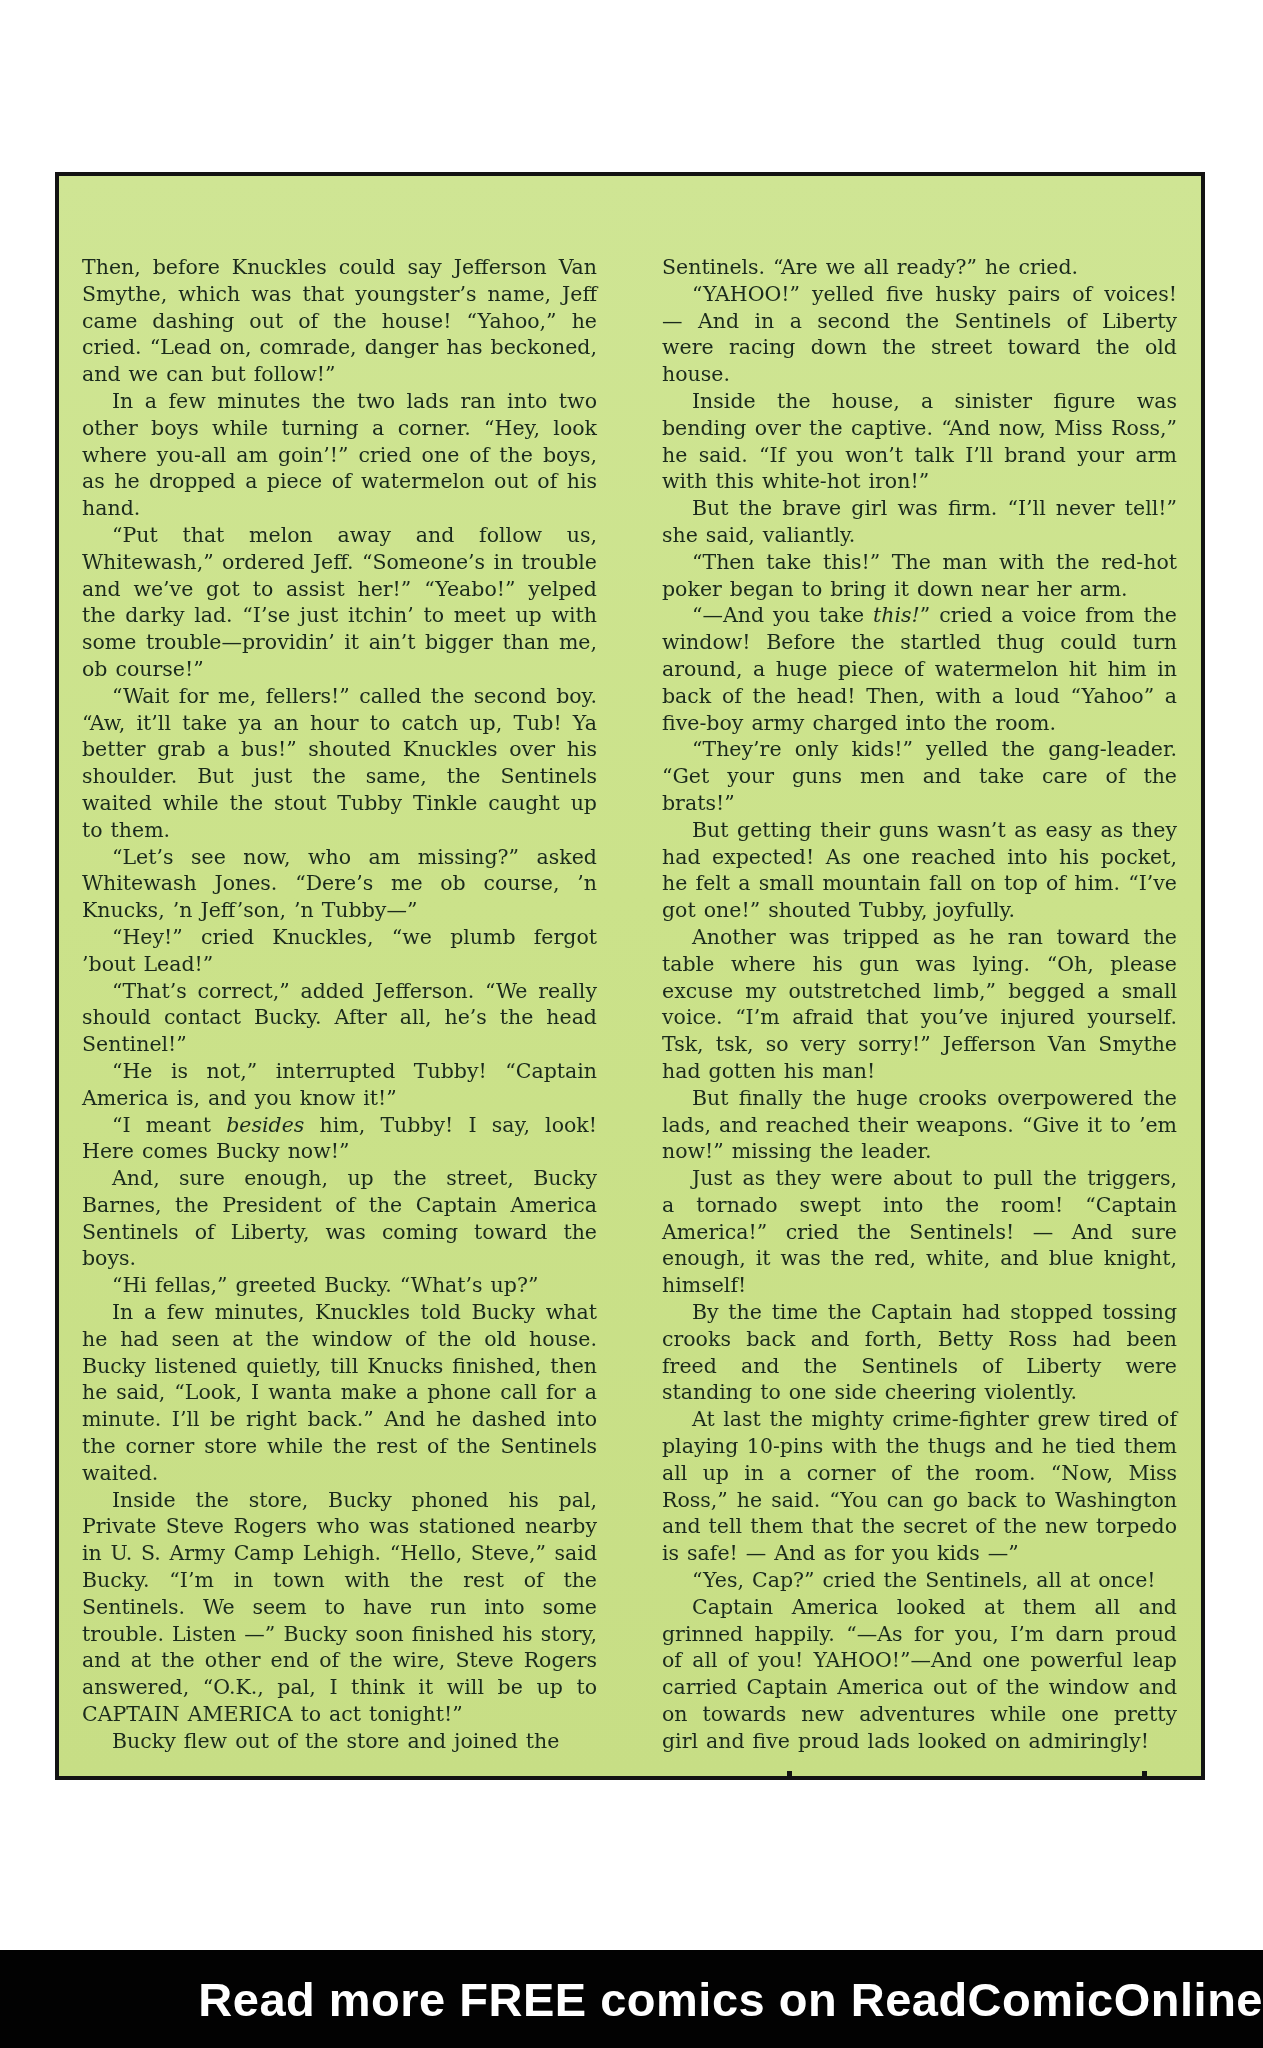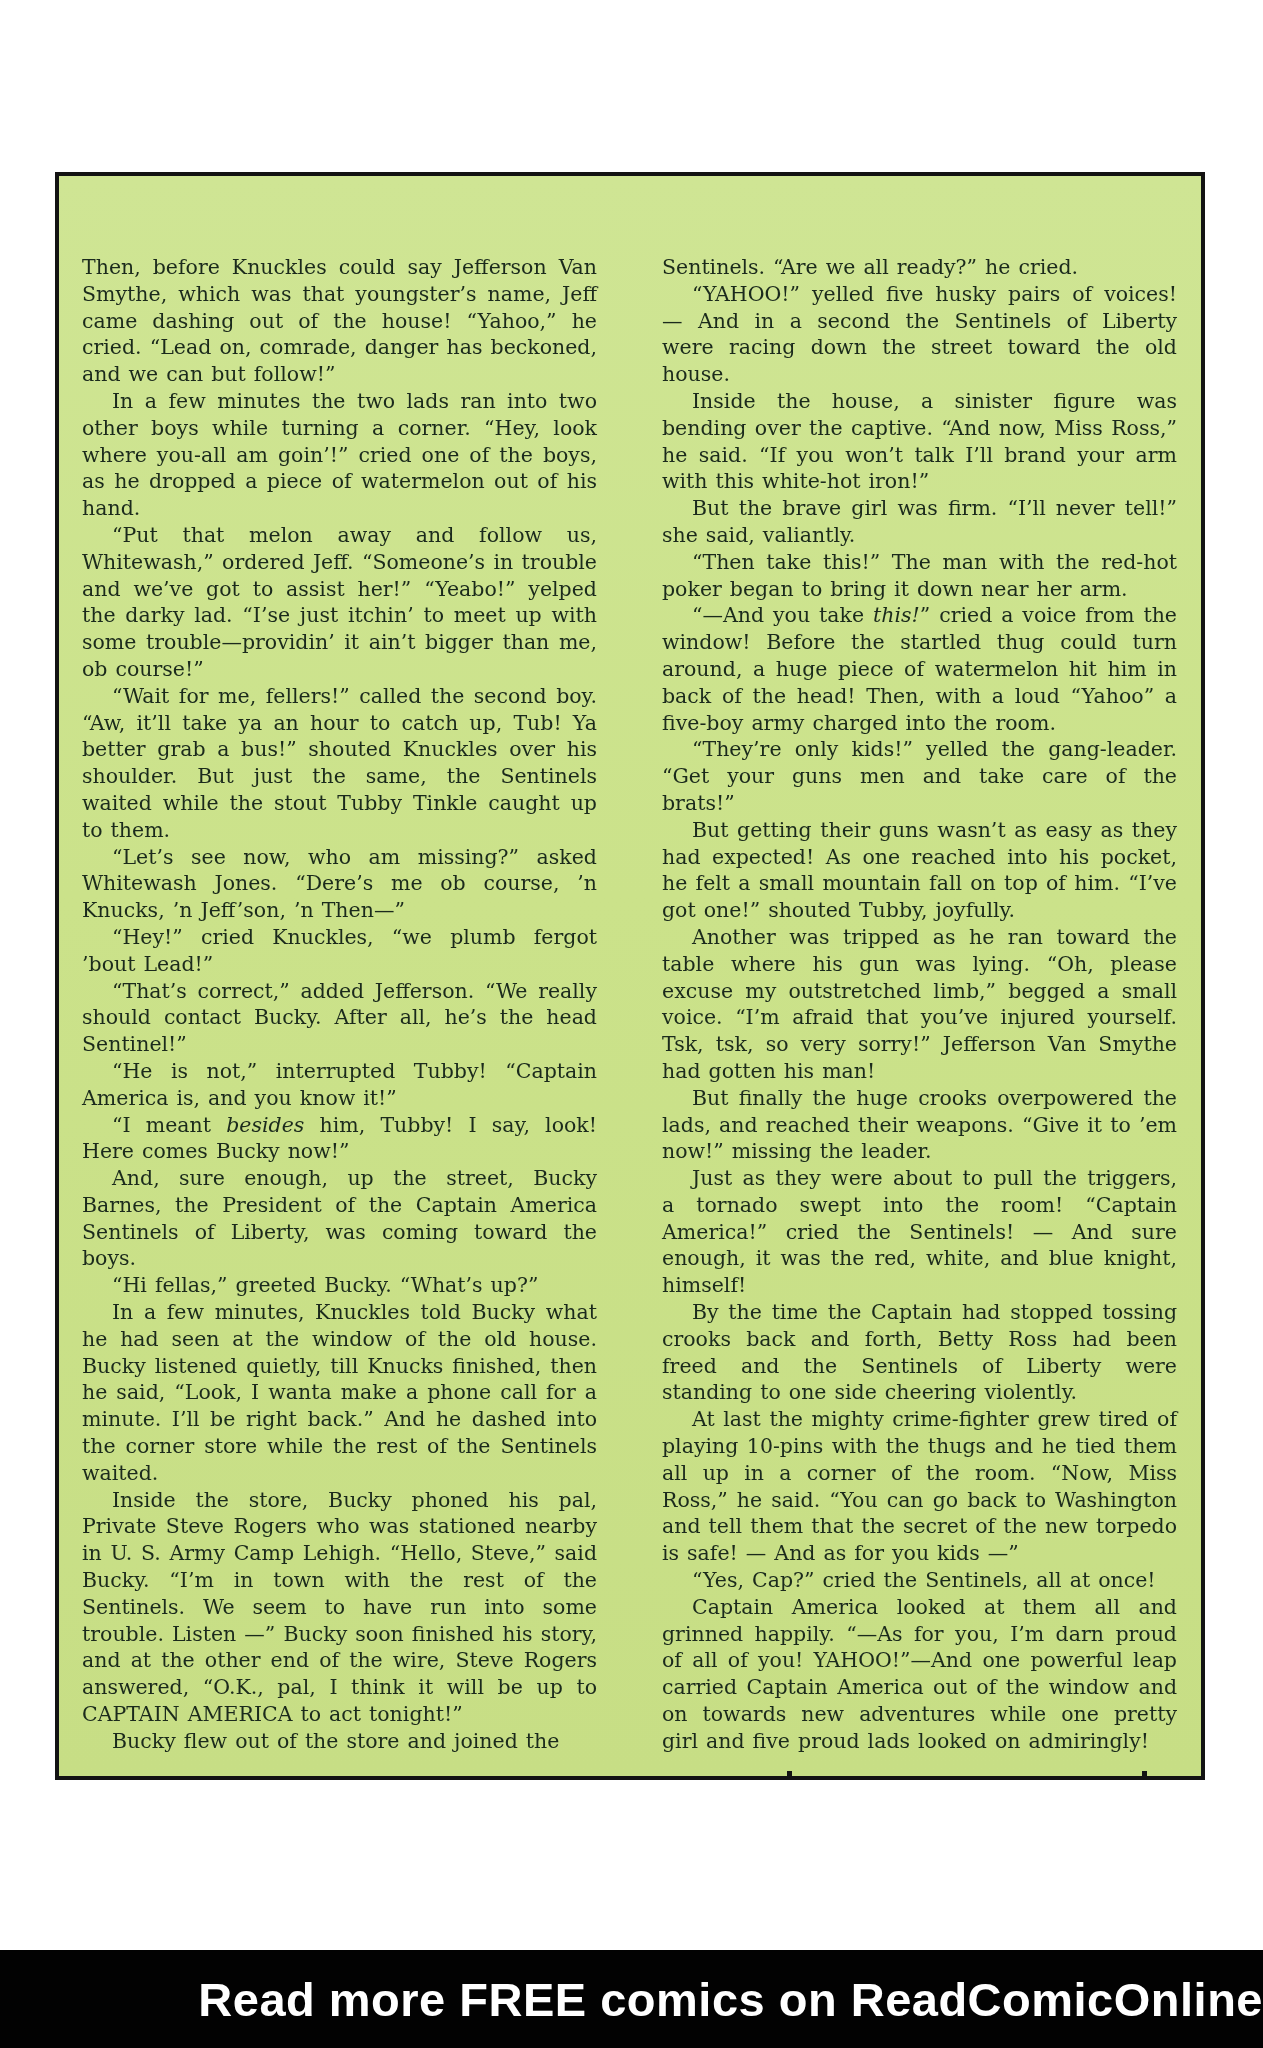--- a/index.html
+++ b/index.html
@@ -67,21 +67,21 @@
 </head>
 <body>
 
 <div class="story-box">
   <div class="col">
     <div class="paras">
         <p class="flush">Then, before Knuckles could say Jefferson Van Smythe, which was that youngster’s name, Jeff came dashing out of the house! “Yahoo,” he cried. “Lead on, comrade, danger has beckoned, and we can but follow!”</p>
         <p>In a few minutes the two lads ran into two other boys while turning a corner. “Hey, look where you-all am goin’!” cried one of the boys, as he dropped a piece of watermelon out of his hand.</p>
         <p>“Put that melon away and follow us, Whitewash,” ordered Jeff. “Someone’s in trouble and we’ve got to assist her!” “Yeabo!” yelped the darky lad. “I’se just itchin’ to meet up with some trouble—providin’ it ain’t bigger than me, ob course!”</p>
         <p>“Wait for me, fellers!” called the second boy. “Aw, it’ll take ya an hour to catch up, Tub! Ya better grab a bus!” shouted Knuckles over his shoulder. But just the same, the Sentinels waited while the stout Tubby Tinkle caught up to them.</p>
-        <p>“Let’s see now, who am missing?” asked Whitewash Jones. “Dere’s me ob course, ’n Knucks, ’n Jeff’son, ’n Then—”</p>
+        <p>“Let’s see now, who am missing?” asked Whitewash Jones. “Dere’s me ob course, ’n Knucks, ’n Jeff’son, ’n Tubby—”</p>
         <p>“Hey!” cried Knuckles, “we plumb fergot ’bout Lead!”</p>
         <p>“That’s correct,” added Jefferson. “We really should contact Bucky. After all, he’s the head Sentinel!”</p>
         <p>“He is not,” interrupted Tubby! “Captain America is, and you know it!”</p>
         <p>“I meant <i>besides</i> him, Tubby! I say, look! Here comes Bucky now!”</p>
         <p>And, sure enough, up the street, Bucky Barnes, the President of the Captain America Sentinels of Liberty, was coming toward the boys.</p>
         <p>“Hi fellas,” greeted Bucky. “What’s up?”</p>
         <p>In a few minutes, Knuckles told Bucky what he had seen at the window of the old house. Bucky listened quietly, till Knucks finished, then he said, “Look, I wanta make a phone call for a minute. I’ll be right back.” And he dashed into the corner store while the rest of the Sentinels waited.</p>
         <p>Inside the store, Bucky phoned his pal, Private Steve Rogers who was stationed nearby in U. S. Army Camp Lehigh. “Hello, Steve,” said Bucky. “I’m in town with the rest of the Sentinels. We seem to have run into some trouble. Listen —” Bucky soon finished his story, and at the other end of the wire, Steve Rogers answered, “O.K., pal, I think it will be up to CAPTAIN AMERICA to act tonight!”</p>
         <p>Bucky flew out of the store and joined the</p>
       </div>

